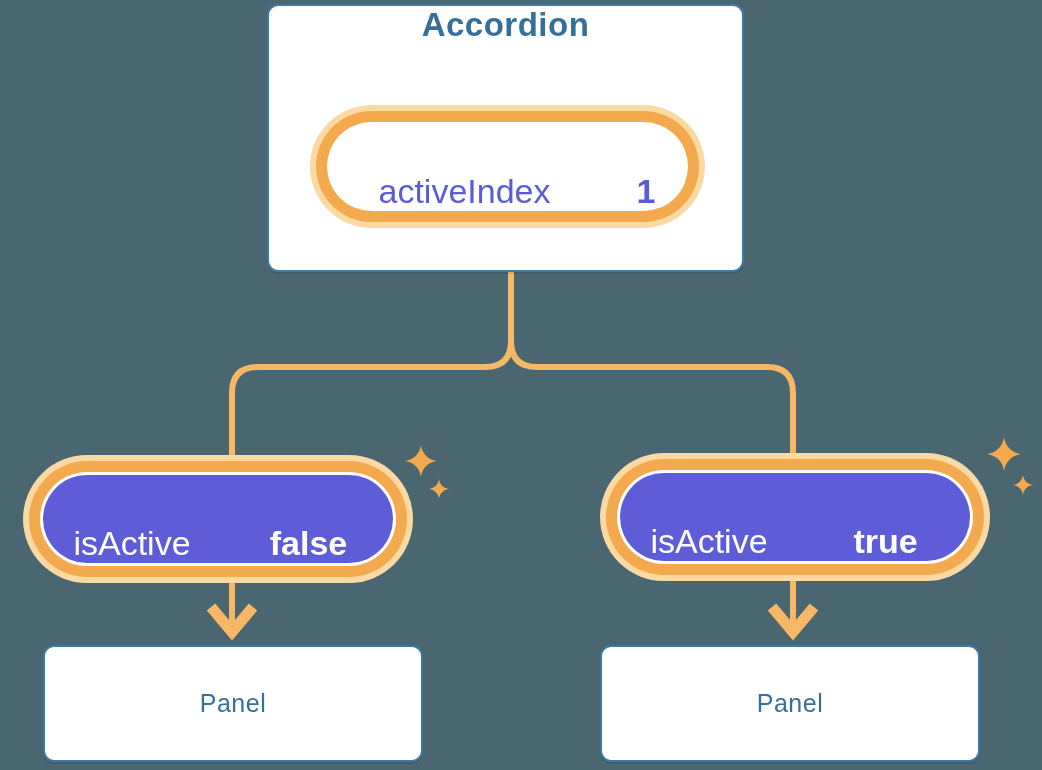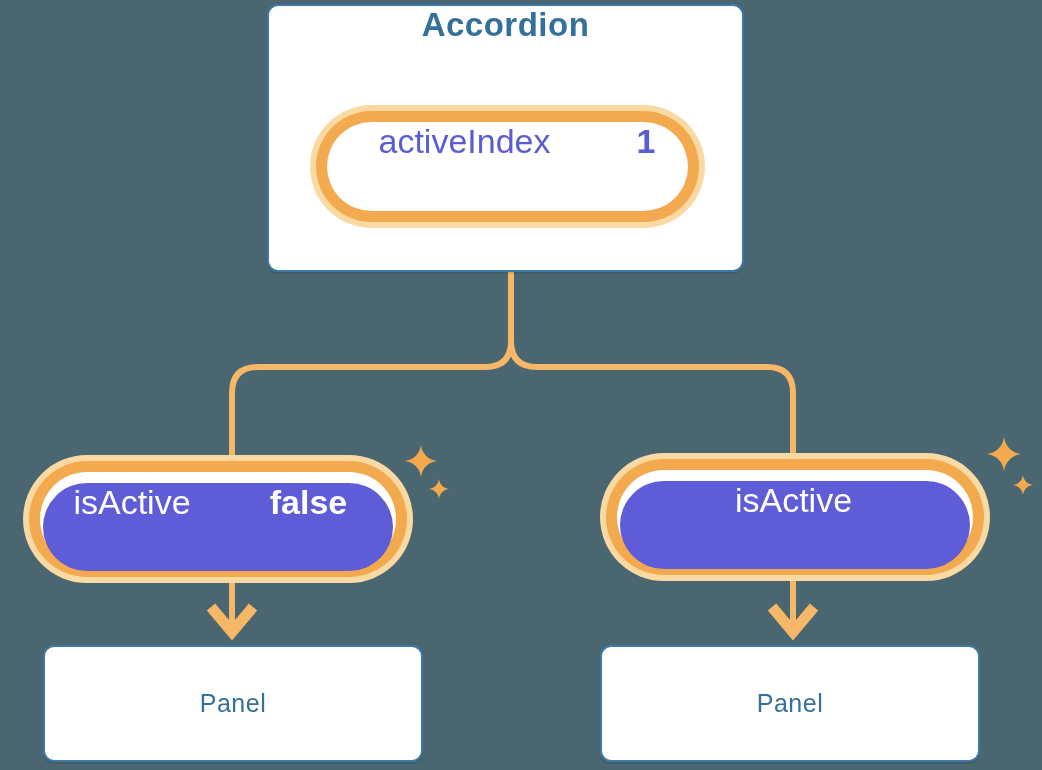--- a/index.html
+++ b/index.html
@@ -91,25 +91,25 @@
   .ring-white {
     width: 100%; height: 100%;
     border-radius: 999px;
     background: var(--divider-white);
     padding: 3px;
   }
   .pill-body {
     width: 100%; height: 100%;
     border-radius: 999px;
     display: flex;
-    align-items: flex-start;
+    align-items: flex-end;
     overflow: hidden;
   }
   .pill-body.white-body  { background: var(--card-bg); }
-  .pill-body.purple-body { background: var(--purple); margin-top: 8px; }
+  .pill-body.purple-body { background: var(--purple); }
   .pill-cell {
     display: flex;
     align-items: center;
     justify-content: center;
     font-size: 34px;
   }
   .pill-label { flex: 1 1 auto; }
   .pill-value { font-weight: 700; }
   .state-pill  { left: 310px; top: 105px; width: 395px; height: 123px; }
   .state-pill .pill-label, .state-pill .pill-value { color: var(--purple-text); }
@@ -168,20 +168,21 @@
       </div>
     </div>
   </div>
 
   <div class="pill prop-pill prop-pill-right">
     <div class="ring-orange">
       <div class="ring-white">
         <div class="pill-body purple-body">
           <div class="pill-cell pill-label">isActive</div>
           <div class="pill-divider"></div>
+          <div class="pill-cell pill-value">true</div>
         </div>
       </div>
     </div>
   </div>
 
   <div class="card panel-card panel-left">
     <div class="panel-title">Panel</div>
   </div>
   <div class="card panel-card panel-right">
     <div class="panel-title">Panel</div>

